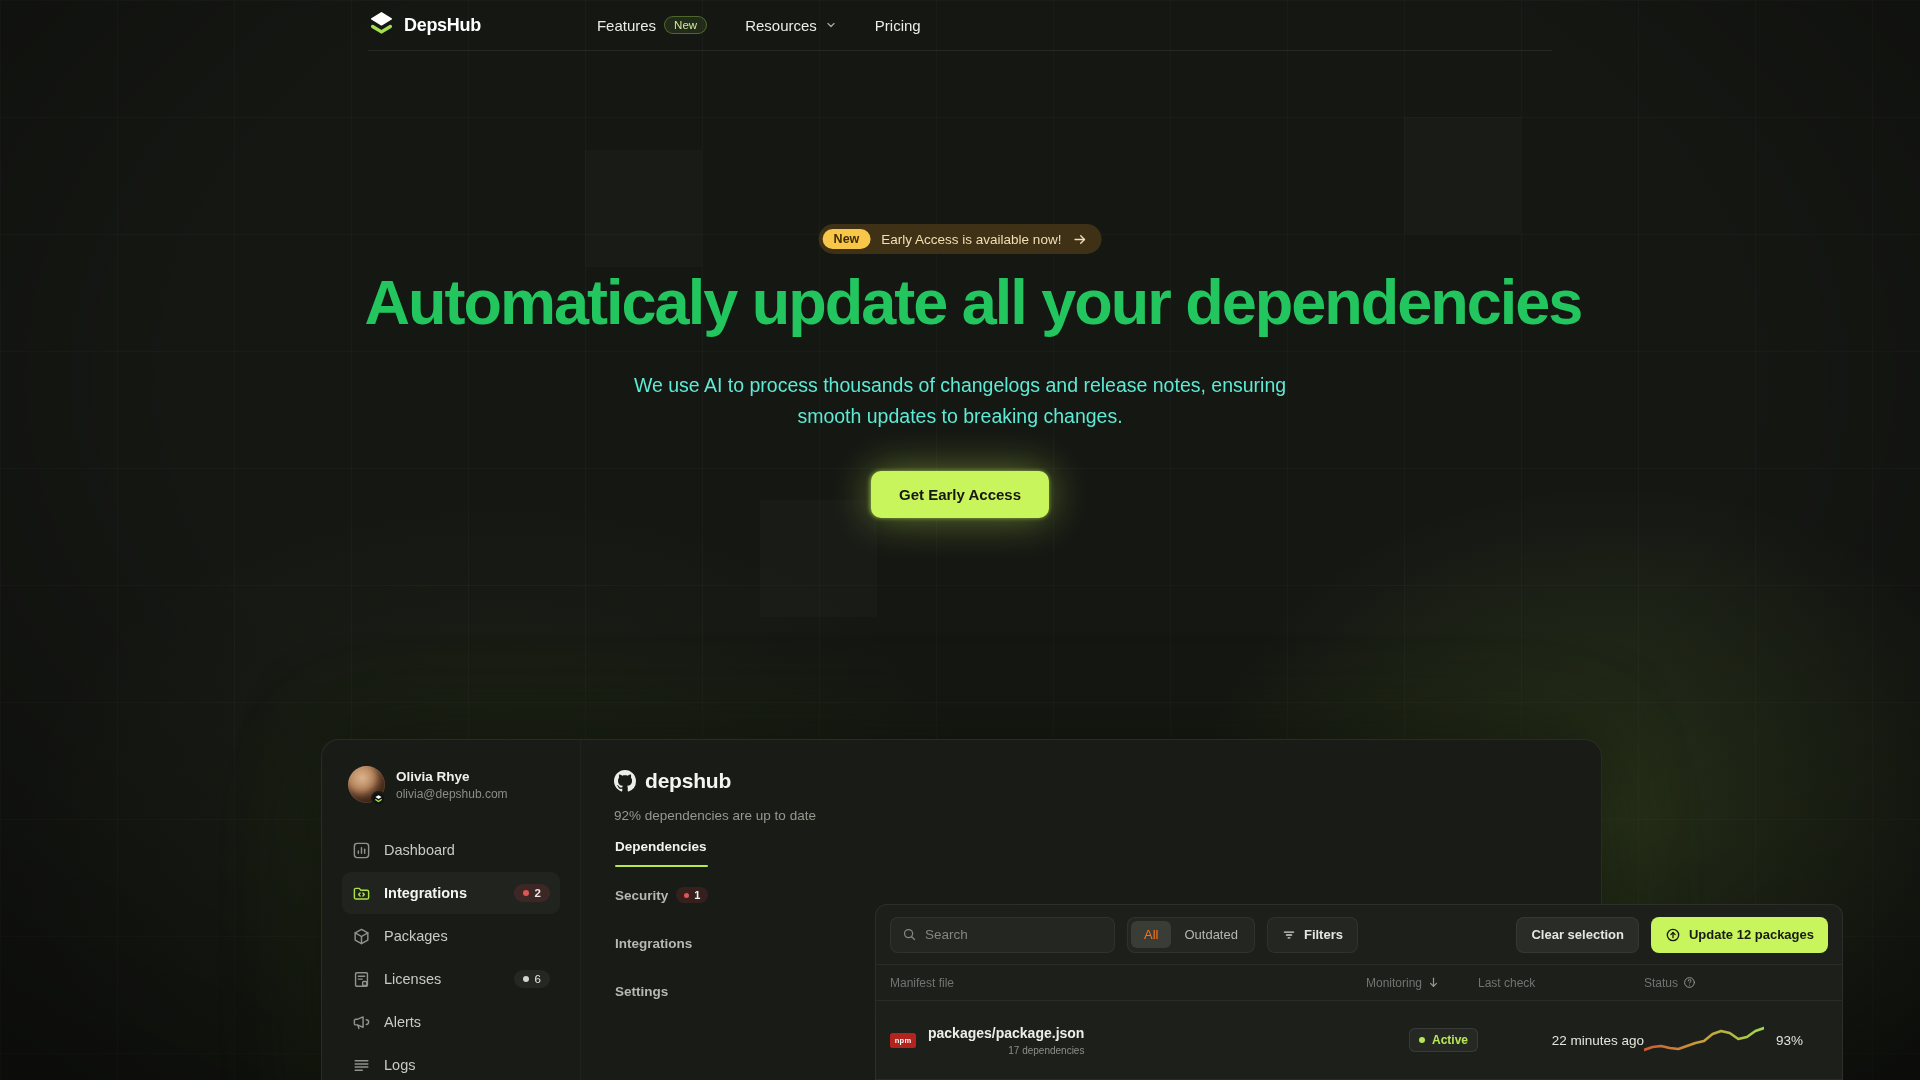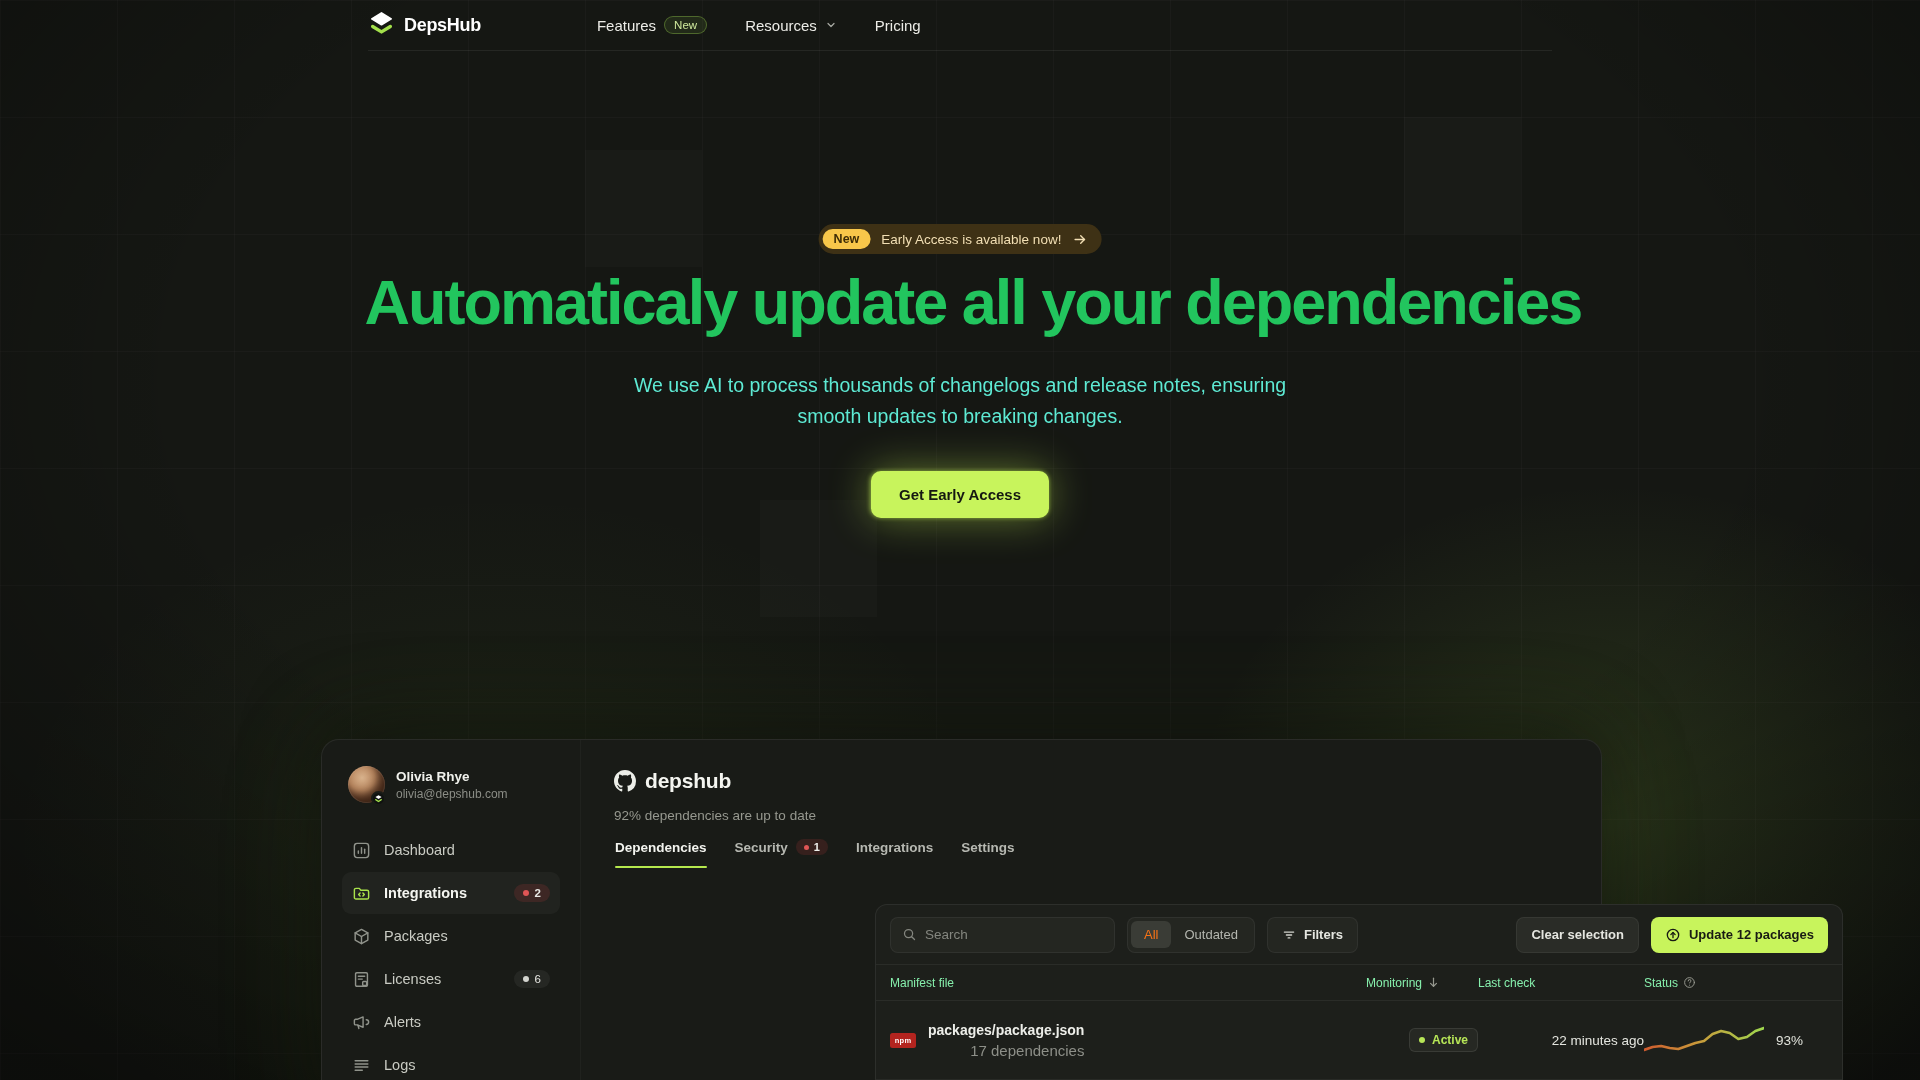--- a/index.html
+++ b/index.html
@@ -114,21 +114,21 @@
   .menu-badge.red { background:rgba(210,60,60,0.16); }
   .dot { width:6px; height:6px; border-radius:50%; background:#d4d5d0; }
   .dot.red { background:#e05555; }
   .dot.lime { background:#b7e657; }
 
   .main { position:absolute; left:258px; right:0; top:0; bottom:0; border-left:1px solid rgba(255,255,255,0.03); }
   .repo-head { position:absolute; left:33px; top:29px; display:flex; align-items:center; gap:9px; }
   .repo-name { font-size:21px; font-weight:700; color:#f4f5f0; letter-spacing:-0.2px; }
   .repo-sum { position:absolute; left:33px; top:68px; font-size:13.5px; color:#96988f; }
 
-  .tabs { position:absolute; left:34px; top:99px; display:flex; gap:28px; }
+  .tabs { position:absolute; left:34px; top:99px; display:flex; gap:20px;flex-direction:column; }
   .tab { display:flex; align-items:center; gap:8px; font-size:13.5px; font-weight:700;
     color:#b6b8b1; padding-bottom:13px; cursor:pointer; position:relative; }
   .tab.active { color:#f2f3ee; }
   .tab.active::after { content:""; position:absolute; left:0; right:0; bottom:0; height:2.5px;
     background:#b5e84d; border-radius:2px; }
   .tab-badge { display:flex; align-items:center; gap:5px; background:rgba(210,60,60,0.16);
     border-radius:999px; padding:2px 8px; font-size:11px; color:#f0f0ec; }
 
   .panel {
     position:absolute; left:294px; top:164px; width:968px; height:236px;
@@ -159,30 +159,30 @@
   .btn-lime {
     display:flex; align-items:center; gap:8px; height:36px; padding:0 14px;
     background:#c8f45c; border:none; border-radius:8px; font-size:13px; font-weight:700;
     color:#181a13; cursor:pointer; font-family:inherit;
   }
   .btn-lime svg { width:16px; height:16px; stroke:#181a13; }
 
   .tgrid { display:grid; grid-template-columns:476px 112px 166px 1fr; align-items:center; padding:0 14px; }
   .thead { height:37px; border-top:1px solid rgba(255,255,255,0.06);
     border-bottom:1px solid rgba(255,255,255,0.06); }
-  .th { font-size:12px; color:#86efac; display:flex; align-items:center; gap:5px; }
+  .th { font-size:12px; color:#737373; display:flex; align-items:center; gap:5px; }
   .th svg { width:13px; height:13px; stroke:#96988f; }
   .trow { height:78px;text-align:right; }
   .trow + .trow { border-top:1px solid rgba(255,255,255,0.05); }
   .manifest-cell { display:flex; align-items:center; gap:12px; }
   .npm-badge { width:26px; height:15px; background:#b3241f; border-radius:2.5px;
     display:flex; align-items:center; justify-content:center;
     font-size:7.5px; font-weight:700; color:#fff; letter-spacing:0.3px; }
   .manifest-name { font-size:14px; font-weight:600; color:#edeee9; }
-  .manifest-sub { font-size:15px; color:#8d8f88; margin-top:4px; }
+  .manifest-sub { font-size:10px; color:#8d8f88; margin-top:4px; }
   .status-badge { display:inline-flex; align-items:center; gap:7px; background:#262823;
     border:1px solid rgba(255,255,255,0.09); border-radius:6px; padding:4px 9px;
     font-size:12px; font-weight:600; color:#b7e657; }
   .lastcheck { font-size:13.5px; color:#e4e5df; }
   .status-cell { display:flex; align-items:center; }
   .spark { width:120px; height:40px; }
   .pct { font-size:13.5px; color:#e0e2da; margin-left:12px; }
 </style>
 </head>
 <body>

